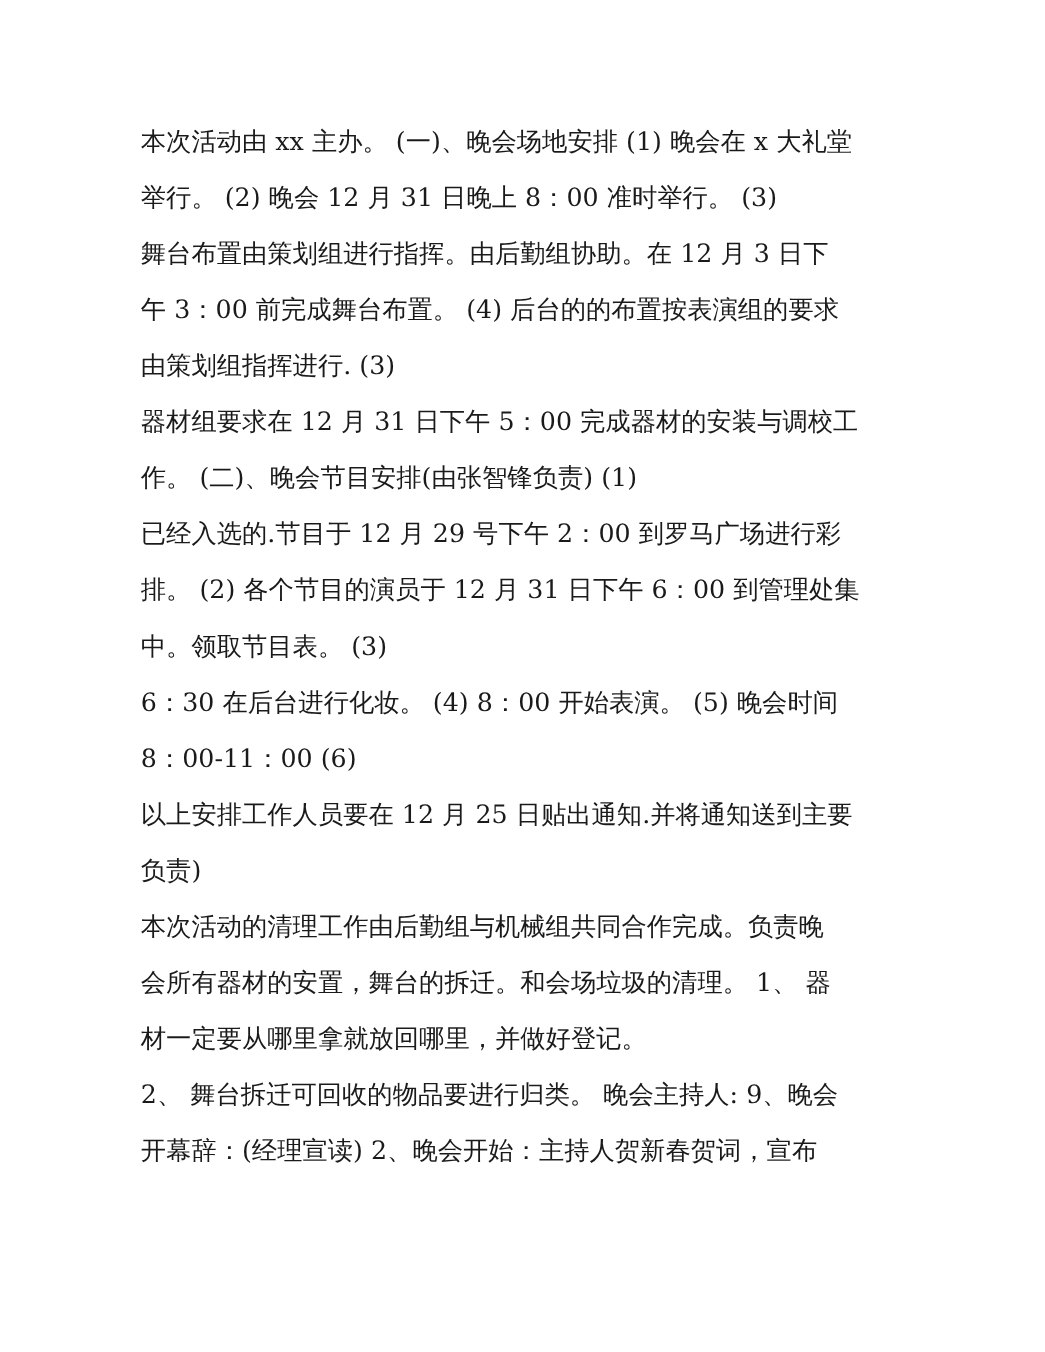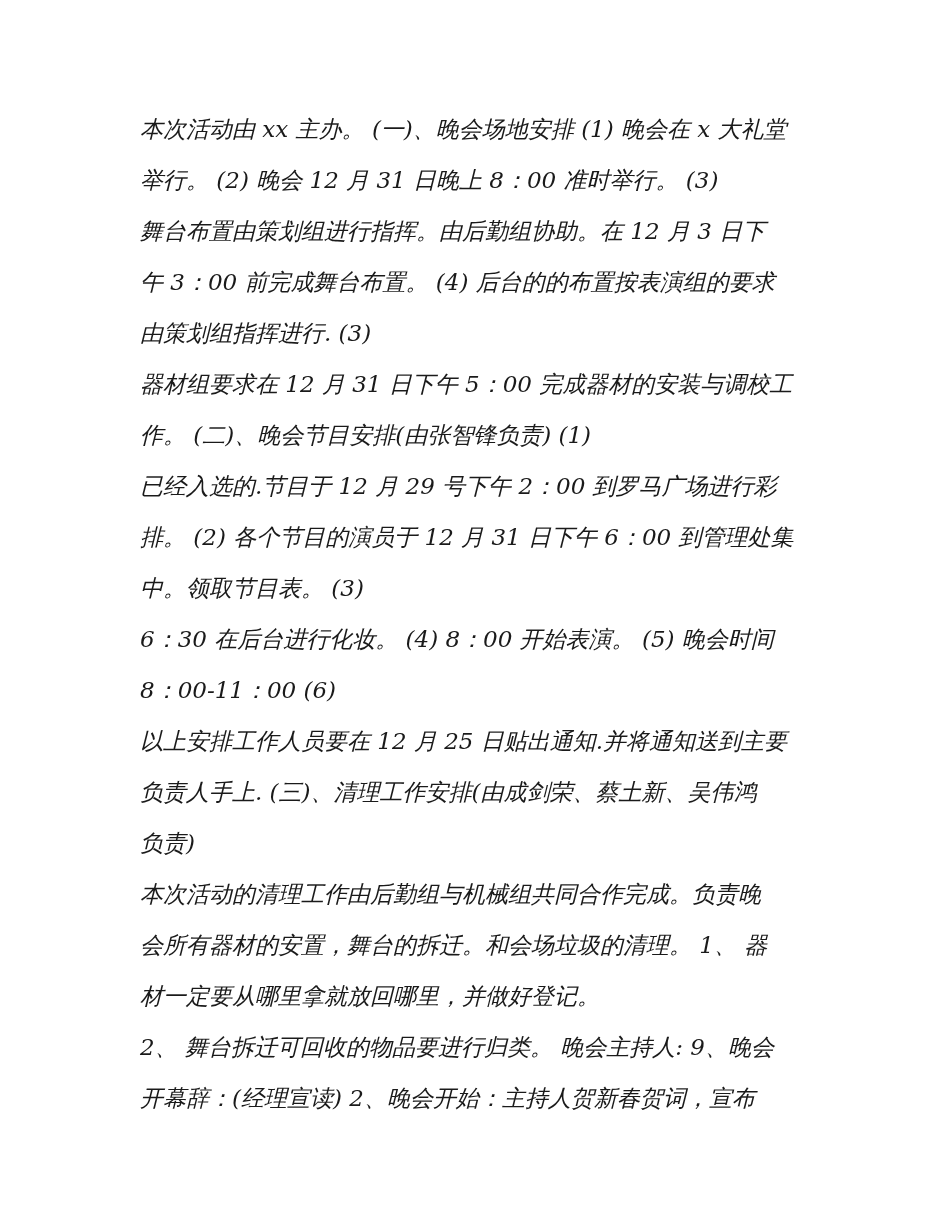--- a/index.html
+++ b/index.html
@@ -10,24 +10,23 @@
     body {
       width: 950px;
       height: 1229px;
       position: relative;
       overflow: hidden;
       font-family: "DejaVu Serif", "Liberation Serif", serif;
       color: #1a1a1a;
     }
     .page {
       position: absolute;
-      left: 140px;
+      left: 128px;
       top: 104px;
       width: 680px;
-      font-style: italic;
     }
     .line {
       height: 51px;
       line-height: 51px;
       font-size: 23px;
       white-space: nowrap;
       letter-spacing: 0px;
     }
   </style>
 </head>
@@ -40,20 +39,19 @@
   <div class="line">午 3：00 前完成舞台布置。 (4) 后台的的布置按表演组的要求</div>
   <div class="line">由策划组指挥进行. (3)</div>
   <div class="line">器材组要求在 12 月 31 日下午 5：00 完成器材的安装与调校工</div>
   <div class="line">作。 (二)、晚会节目安排(由张智锋负责) (1)</div>
   <div class="line">已经入选的.节目于 12 月 29 号下午 2：00 到罗马广场进行彩</div>
   <div class="line">排。 (2) 各个节目的演员于 12 月 31 日下午 6：00 到管理处集</div>
   <div class="line">中。领取节目表。 (3)</div>
   <div class="line">6：30 在后台进行化妆。 (4) 8：00 开始表演。 (5) 晚会时间</div>
   <div class="line">8：00-11：00 (6)</div>
   <div class="line">以上安排工作人员要在 12 月 25 日贴出通知.并将通知送到主要</div>
-  <div class="line">负责人手上. (三)、清理工作安排(由成剑荣、蔡土新、吴伟鸿</div>
   <div class="line">负责)</div>
   <div class="line">本次活动的清理工作由后勤组与机械组共同合作完成。负责晚</div>
   <div class="line">会所有器材的安置，舞台的拆迁。和会场垃圾的清理。 1、 器</div>
   <div class="line">材一定要从哪里拿就放回哪里，并做好登记。</div>
   <div class="line">2、 舞台拆迁可回收的物品要进行归类。 晚会主持人: 9、晚会</div>
   <div class="line">开幕辞：(经理宣读) 2、晚会开始：主持人贺新春贺词，宣布</div>
 </div>
 
 </body></html>

